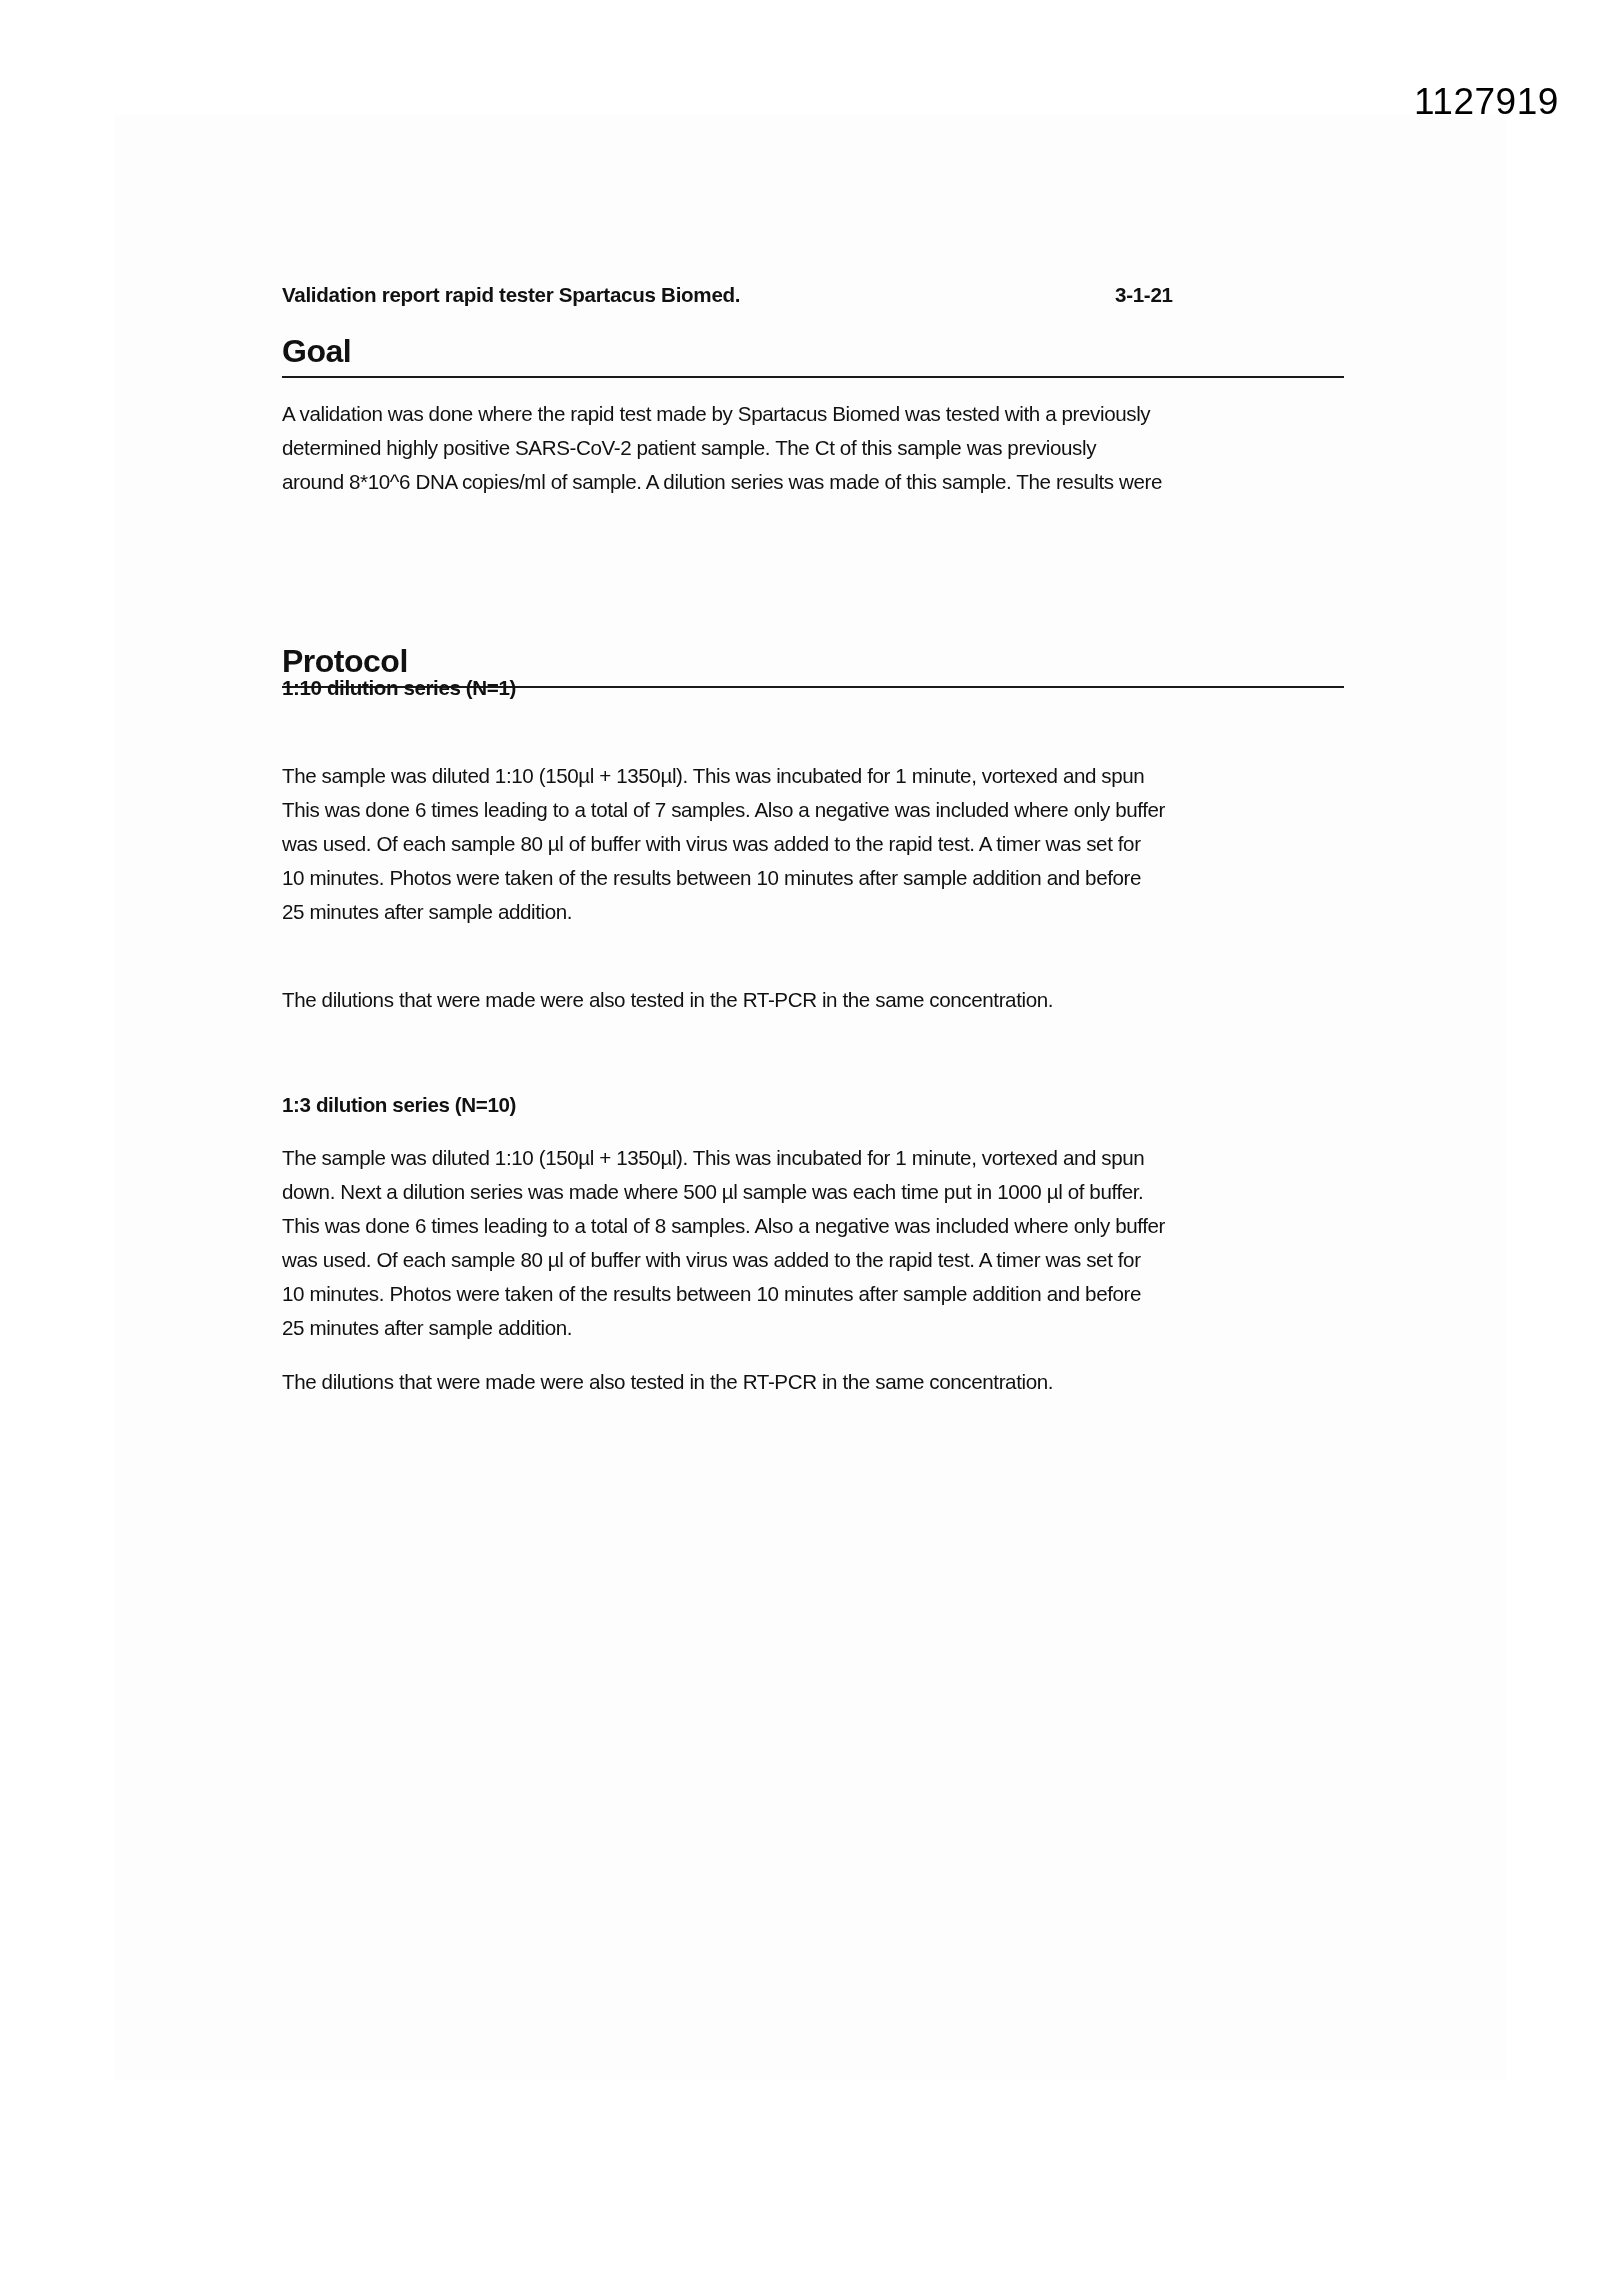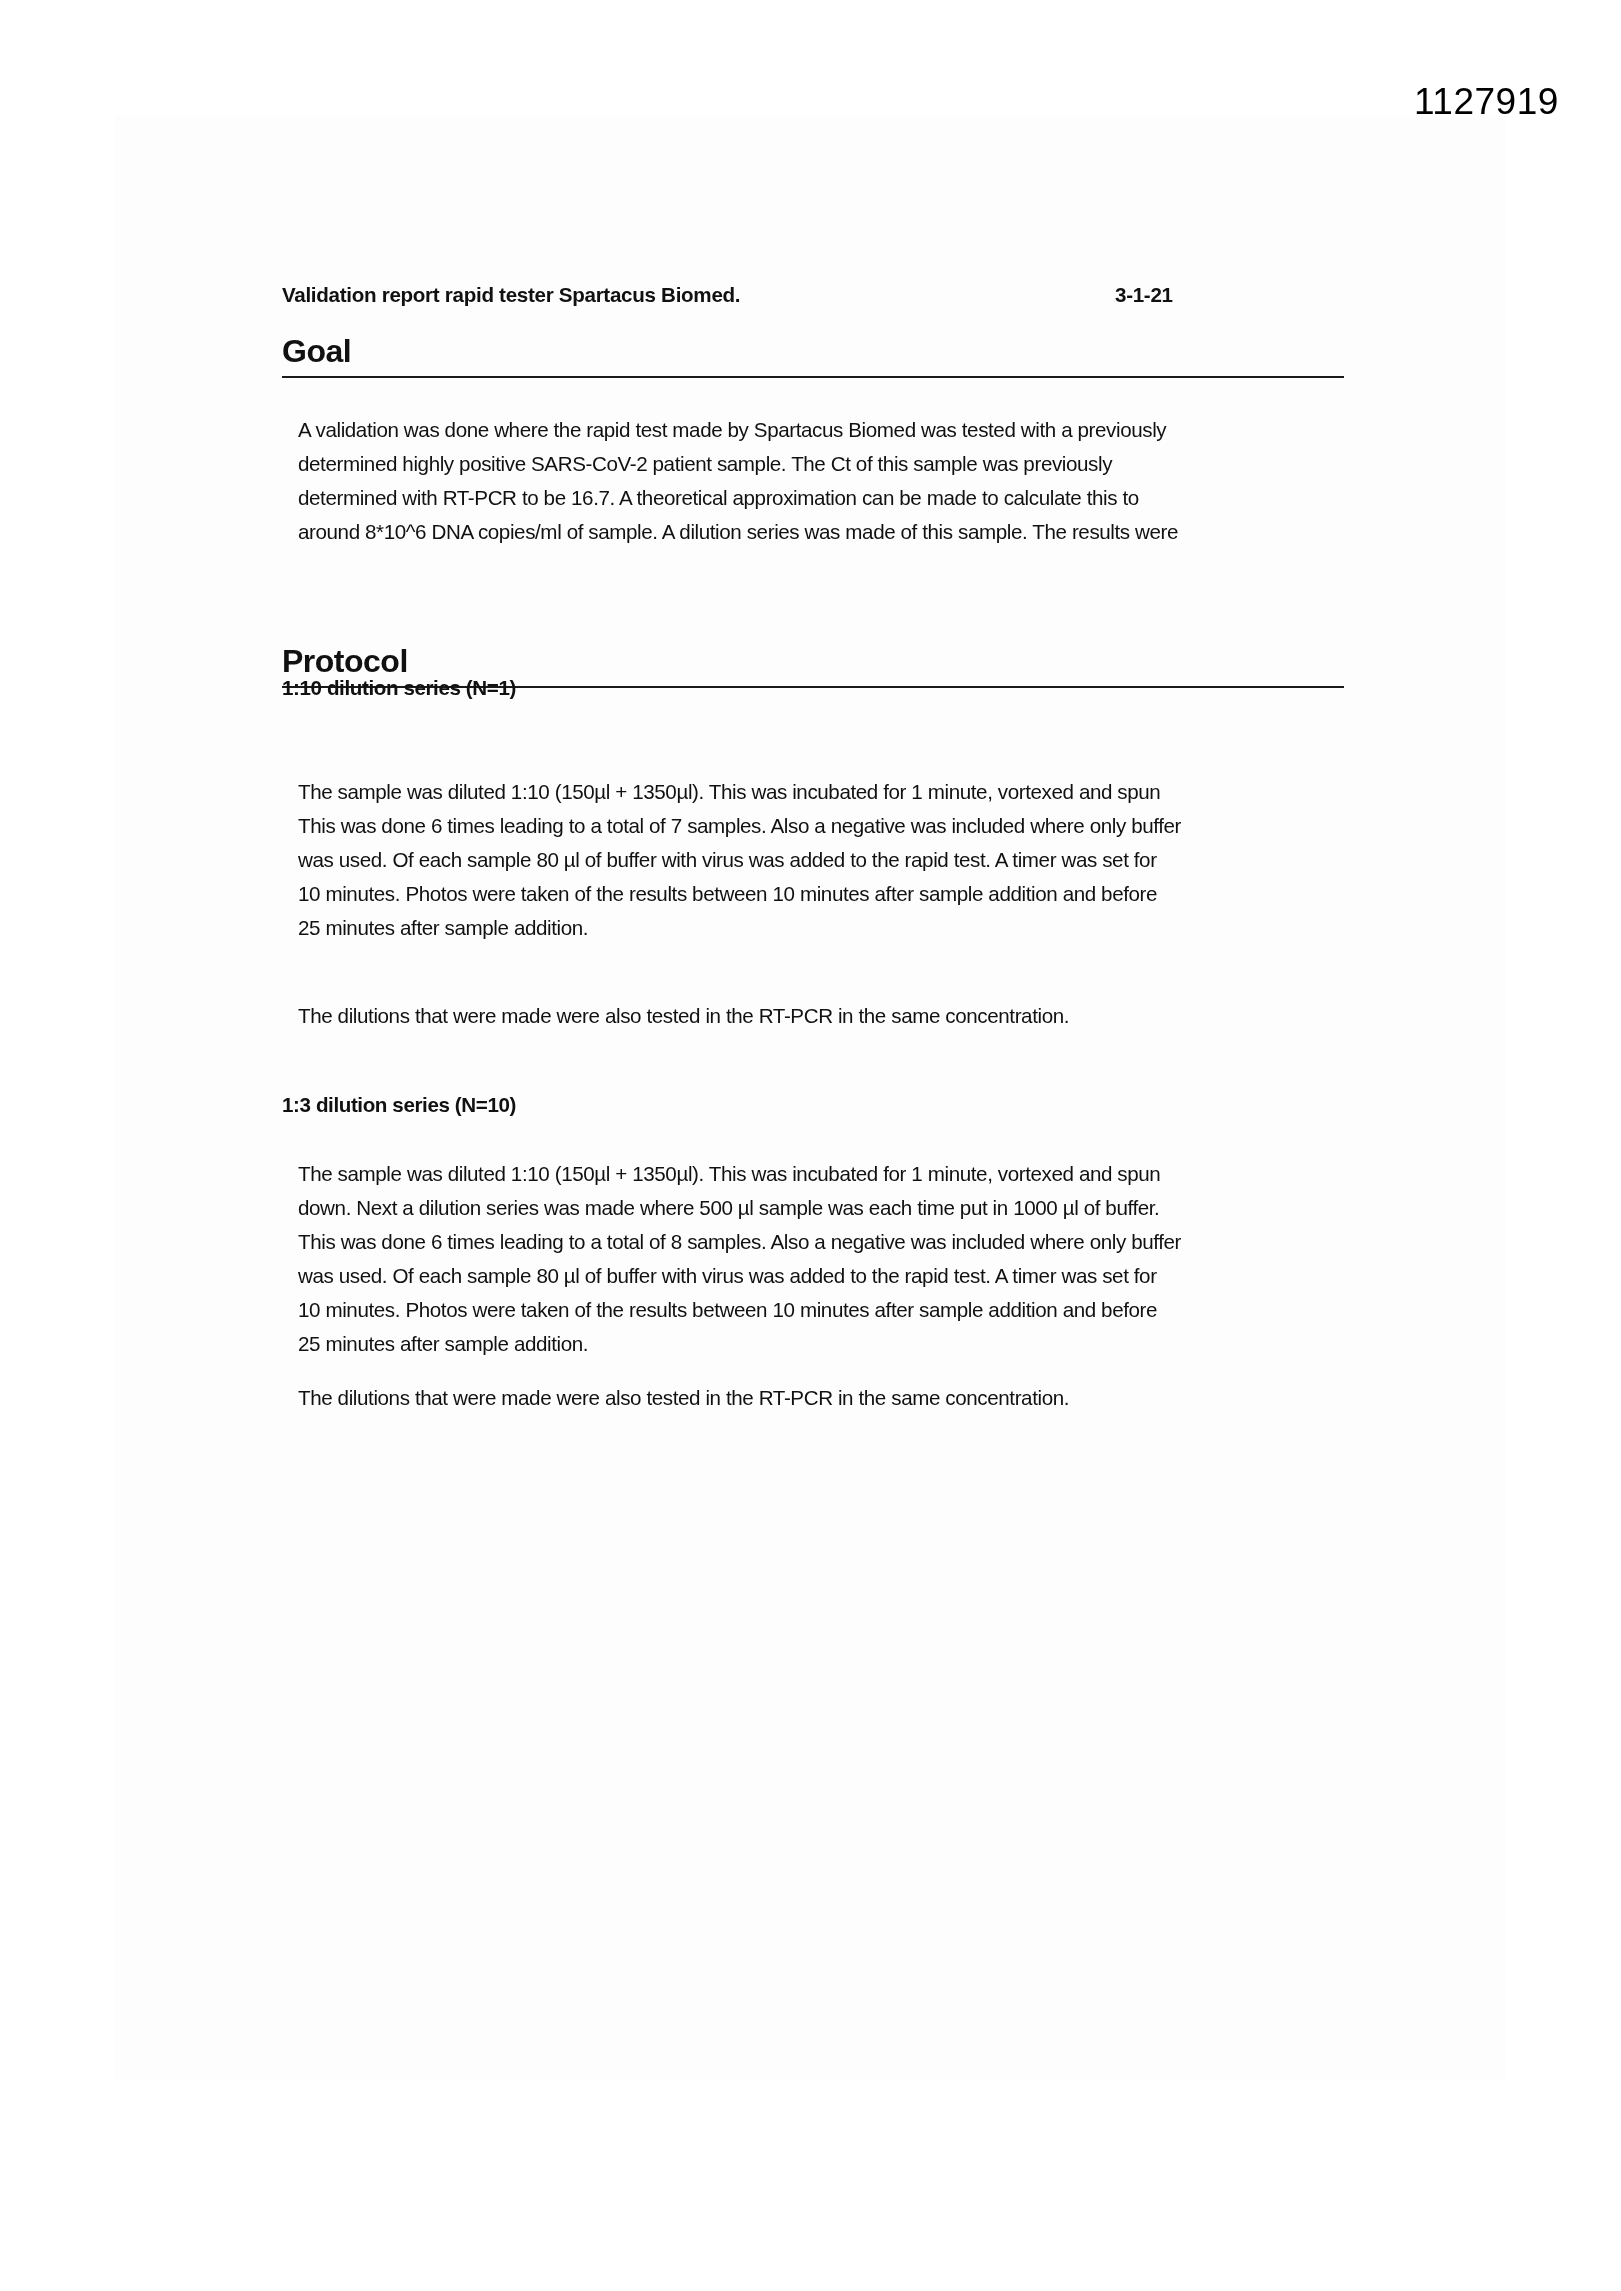--- a/index.html
+++ b/index.html
@@ -74,21 +74,21 @@
       letter-spacing: -0.4px;
     }
     .para {
       position: absolute;
       left: 0;
       width: 1068px;
       font-family: "Liberation Sans", sans-serif;
       font-size: 20.6px;
       line-height: 34px;
       letter-spacing: -0.4px;
-      margin: 16px;
+      margin: 0;
     }
     .para .line {
       display: block;
       white-space: nowrap;
     }
   </style>
 </head>
 <body>
 
 <div class="scan-area"></div>
@@ -100,21 +100,20 @@
   <div class="title-row">
     <span>Validation report rapid tester Spartacus Biomed.</span>
     <span class="date">3-1-21</span>
   </div>
 
   <div class="h1" style="top:333px;">Goal</div>
 
   <p class="para" style="top:397px;">
     <span class="line">A validation was done where the rapid test made by Spartacus Biomed was tested with a previously</span>
     <span class="line">determined highly positive SARS-CoV-2 patient sample. The Ct of this sample was previously</span>
-    <span class="line">determined with RT-PCR to be 16.7. A theoretical approximation can be made to calculate this to</span>
     <span class="line">around 8*10^6 DNA copies/ml of sample. A dilution series was made of this sample. The results were</span>
   </p>
 
   <div class="h1" style="top:643px;">Protocol</div>
 
   <div class="h2" style="top:676px;">1:10 dilution series (N=1)</div>
 
   <p class="para" style="top:759px;">
     <span class="line">The sample was diluted 1:10 (150µl + 1350µl). This was incubated for 1 minute, vortexed and spun</span>
     <span class="line">This was done 6 times leading to a total of 7 samples. Also a negative was included where only buffer</span>

